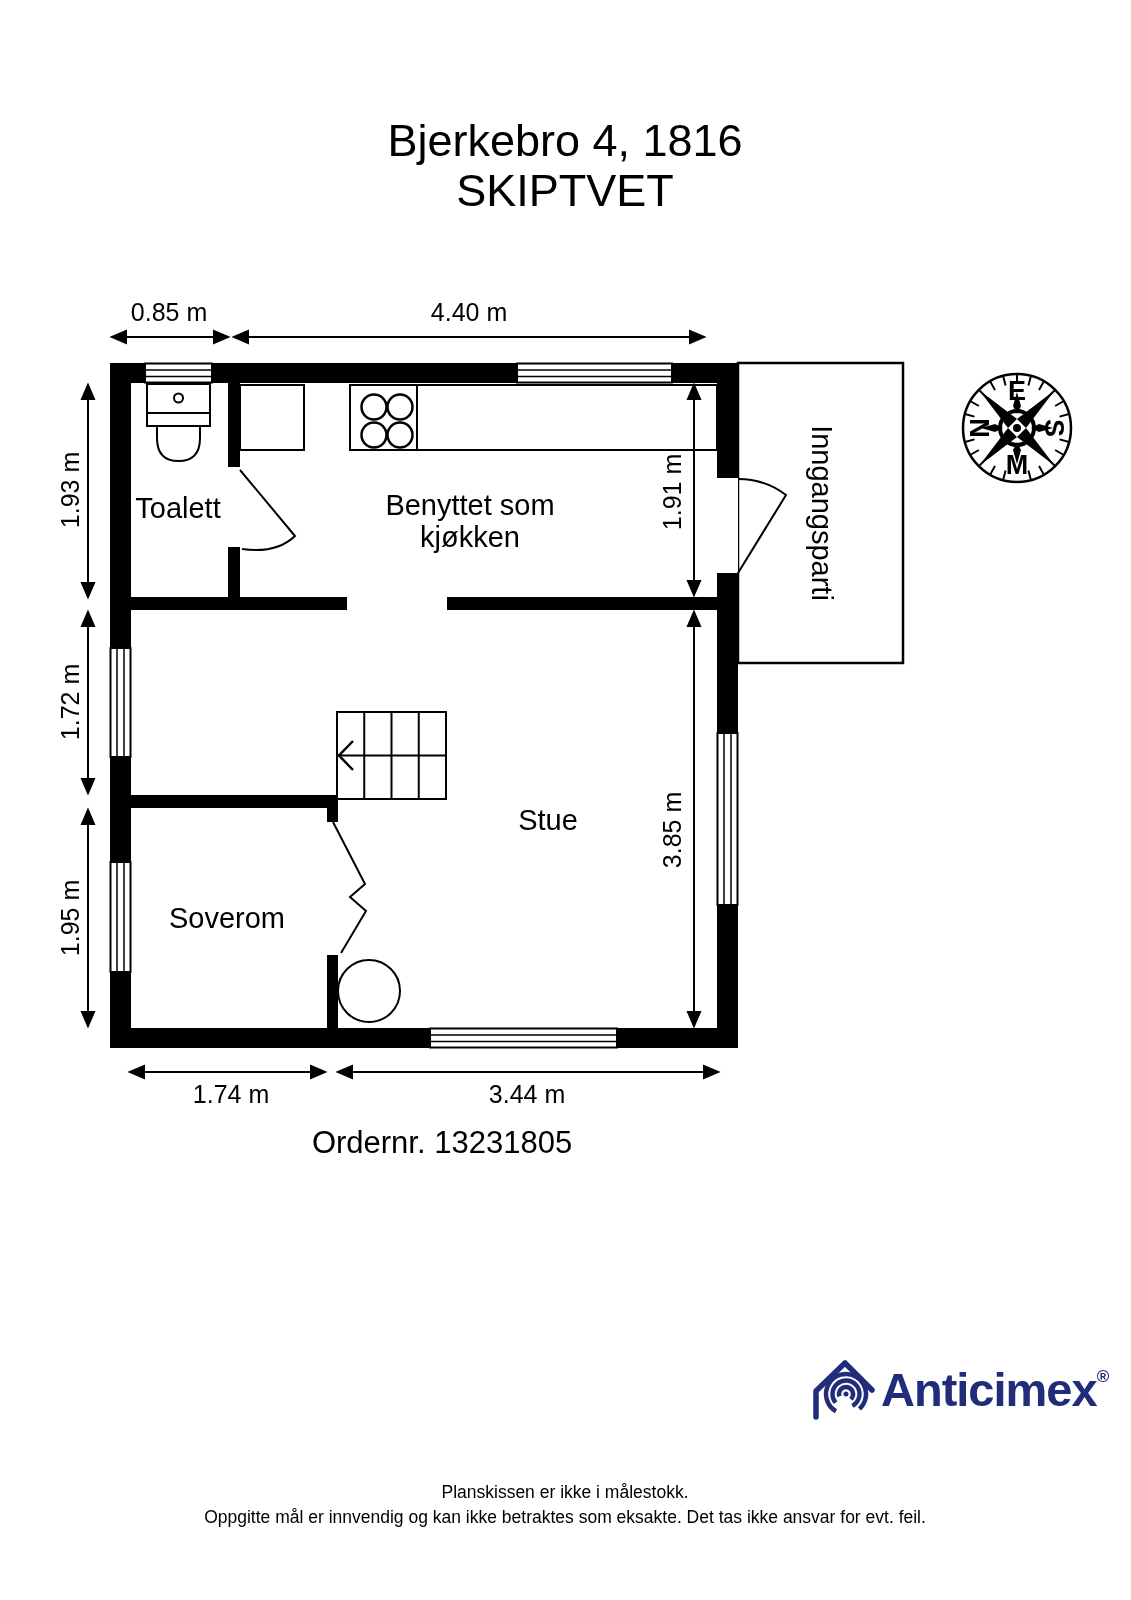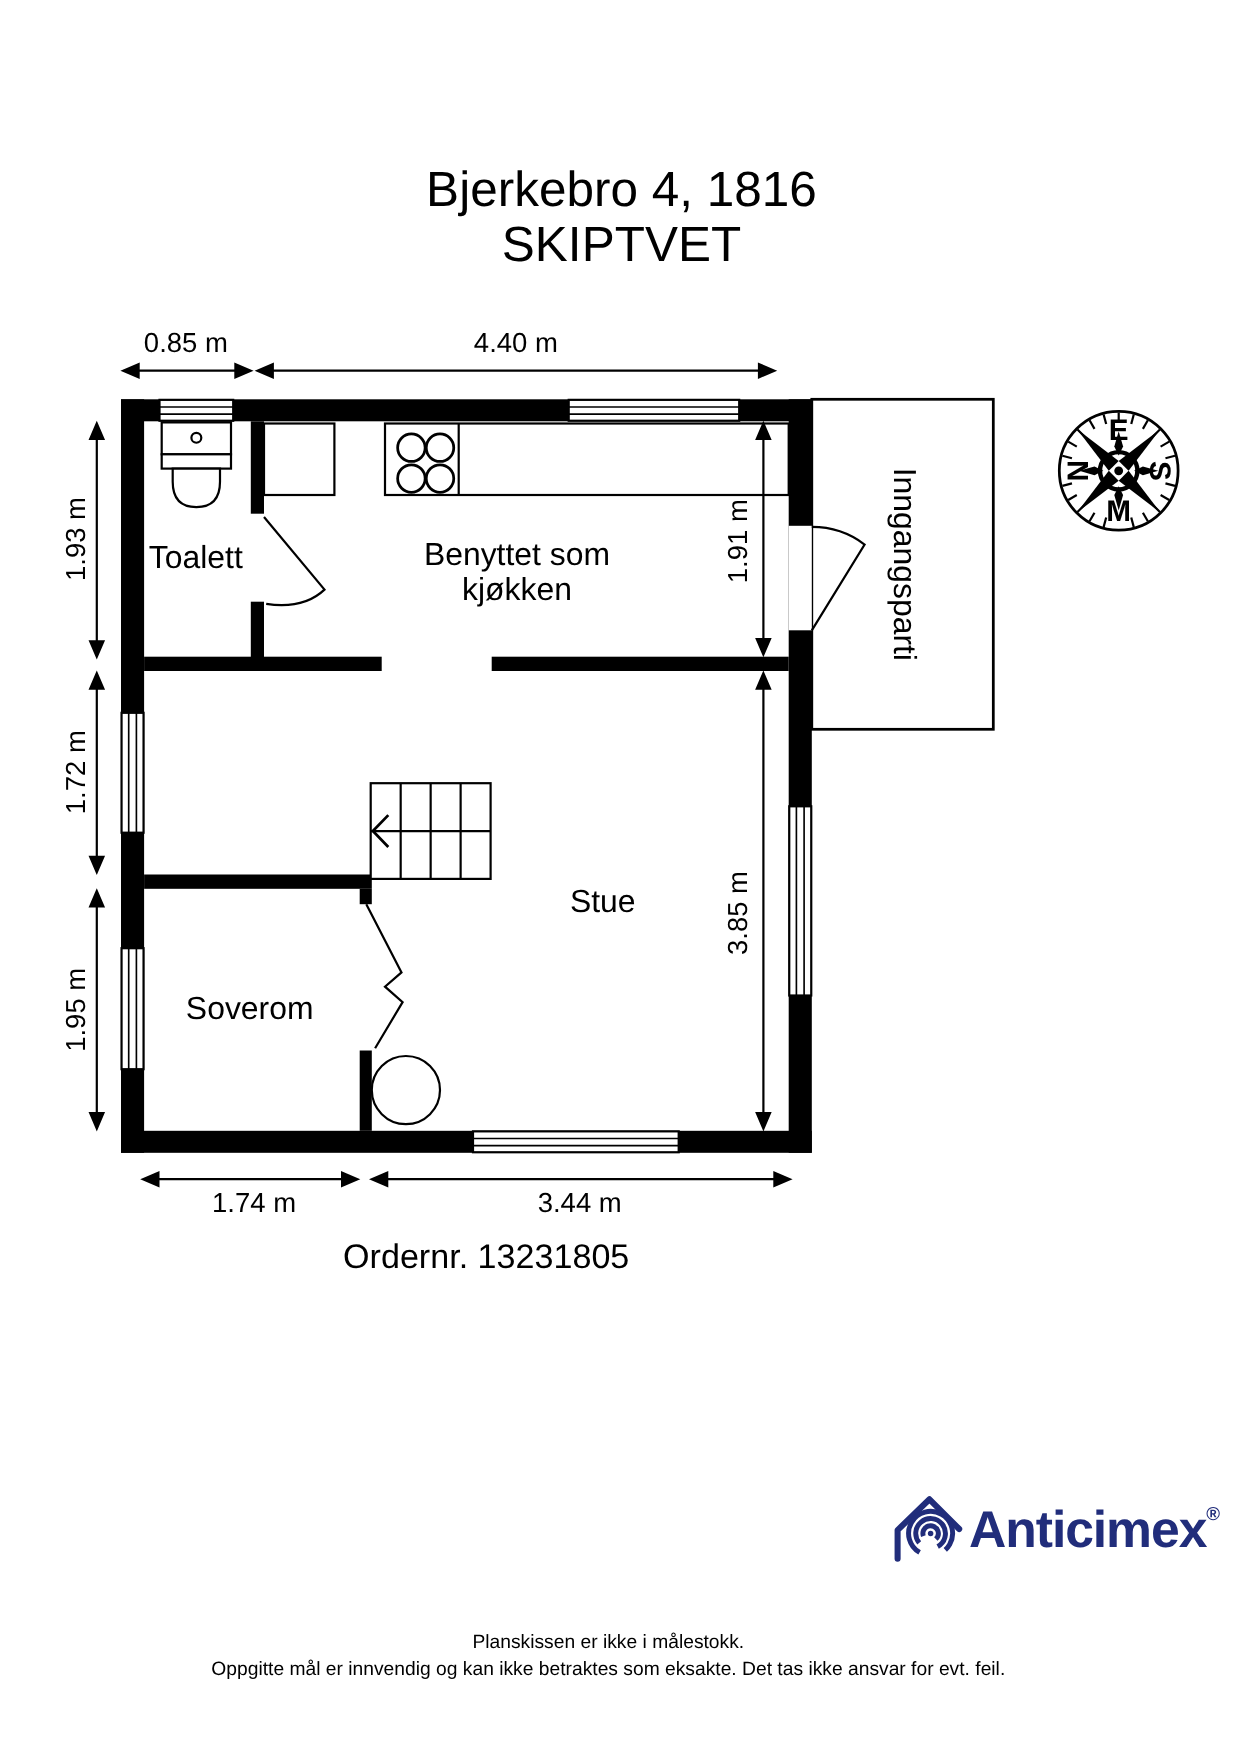--- a/index.html
+++ b/index.html
@@ -10,21 +10,21 @@
        font-family:"Liberation Sans", sans-serif;color:#000;line-height:1.12;}
   .vrot{position:absolute;transform:translate(-50%,-50%) rotate(-90deg);white-space:nowrap;
         font-family:"Liberation Sans", sans-serif;color:#000;}
   .title{font-size:45px;letter-spacing:0px;}
   .subtitle{font-size:34px;}
   .room{font-size:29px;}
   .dim{font-size:25px;}
   .order{font-size:31px;}
   .entr{position:absolute;transform:translate(-50%,-50%);writing-mode:vertical-rl;
         font-size:29px;font-family:"Liberation Sans", sans-serif;}
-  .footer-line{position:absolute;left:553px;transform:translateX(-50%);font-size:17.5px;
+  .footer-line{position:absolute;left:565px;transform:translateX(-50%);font-size:17.5px;
         white-space:nowrap;font-family:"Liberation Sans", sans-serif;}
   .brand{position:absolute;left:881px;top:1362px;font-size:47px;font-weight:bold;
         color:#212d7b;letter-spacing:-1px;font-family:"Liberation Sans", sans-serif;text-align:right;}
   .brand .reg{font-size:17px;vertical-align:24px;font-weight:bold;}
 </style>
 </head>
 <body>
 
 <div id="page">
 
@@ -208,21 +208,21 @@
 
     <g stroke="#212d7b" fill="none">
       <path d="M816,1417 L816,1391 L845,1363 L872,1390" stroke-width="5.5" stroke-linejoin="round" stroke-linecap="round"></path>
       <circle cx="846" cy="1394" r="20" stroke-width="4.5" stroke-dasharray="100 26" transform="rotate(120 846 1394)"></circle>
       <circle cx="846" cy="1394" r="13.5" stroke-width="4.5" stroke-dasharray="66 19" transform="rotate(140 846 1394)"></circle>
       <circle cx="846" cy="1394" r="7" stroke-width="4.5" stroke-dasharray="30 14" transform="rotate(160 846 1394)"></circle>
       <circle cx="846" cy="1394" r="2.5" fill="#212d7b" stroke="none"></circle>
     </g>
   </svg>
 
-  <div class="lbl title" style="left:565px;top:166px;margin-top:32px;">Bjerkebro 4, 1816 SKIPTVET</div>
+  <div class="lbl title" style="left:565px;top:166px;">Bjerkebro 4, 1816 SKIPTVET</div>
 
   <div class="lbl room" style="left:178px;top:508px;">Toalett</div>
   <div class="lbl room" style="left:470px;top:521px;">Benyttet som
 kjøkken</div>
   <div class="lbl room" style="left:548px;top:820px;">Stue</div>
   <div class="lbl room" style="left:227px;top:918px;">Soverom</div>
   <div class="entr" style="left:821px;top:513px;">Inngangsparti</div>
 
   <div class="lbl dim" style="left:169px;top:312px;">0.85 m</div>
   <div class="lbl dim" style="left:469px;top:312px;">4.40 m</div>

